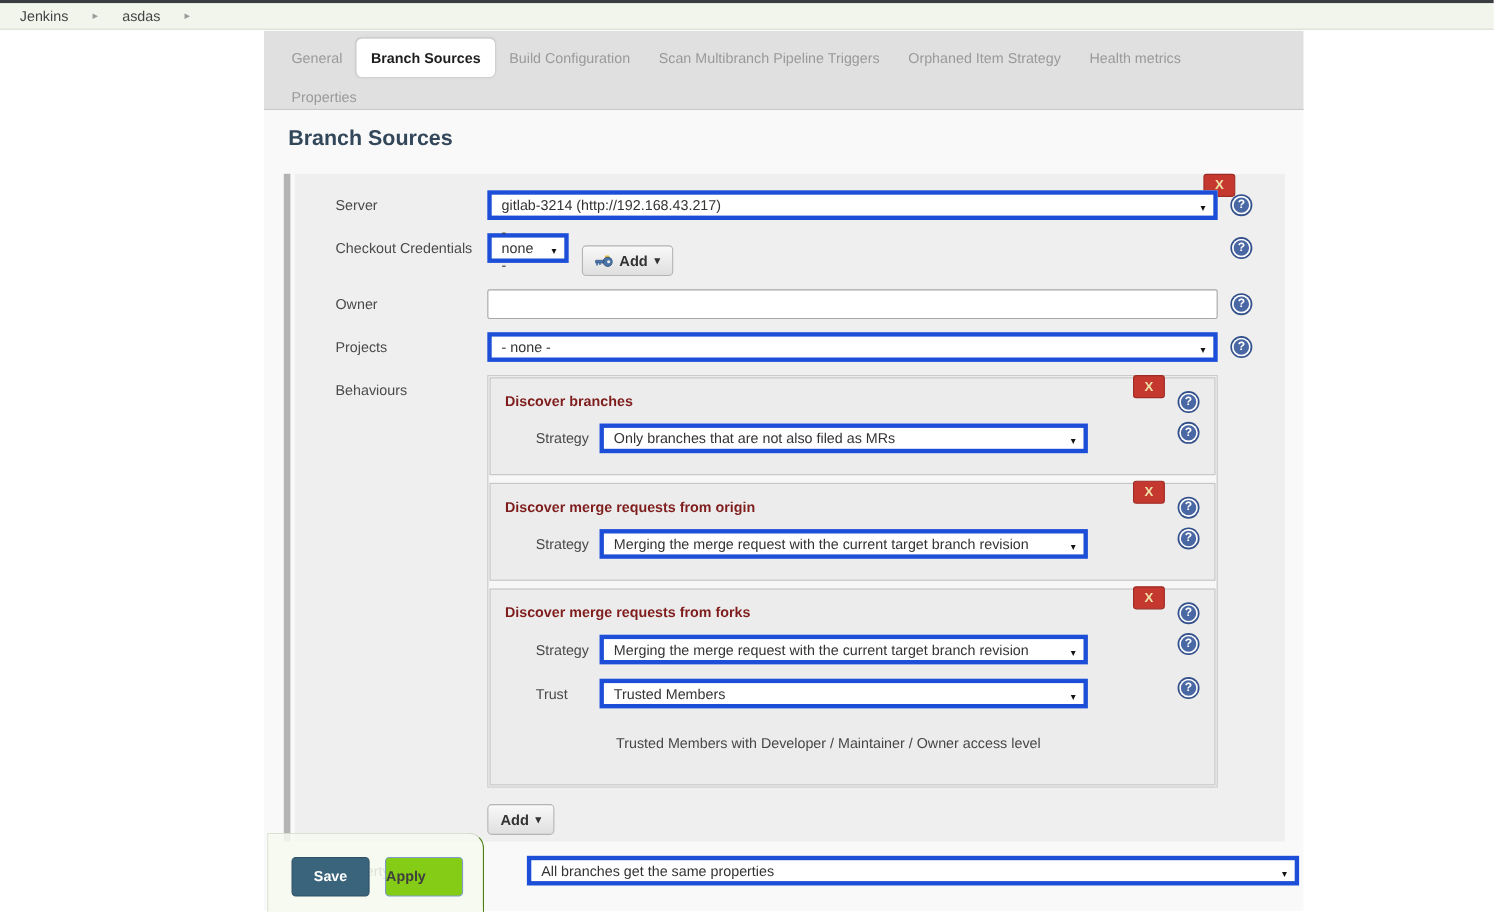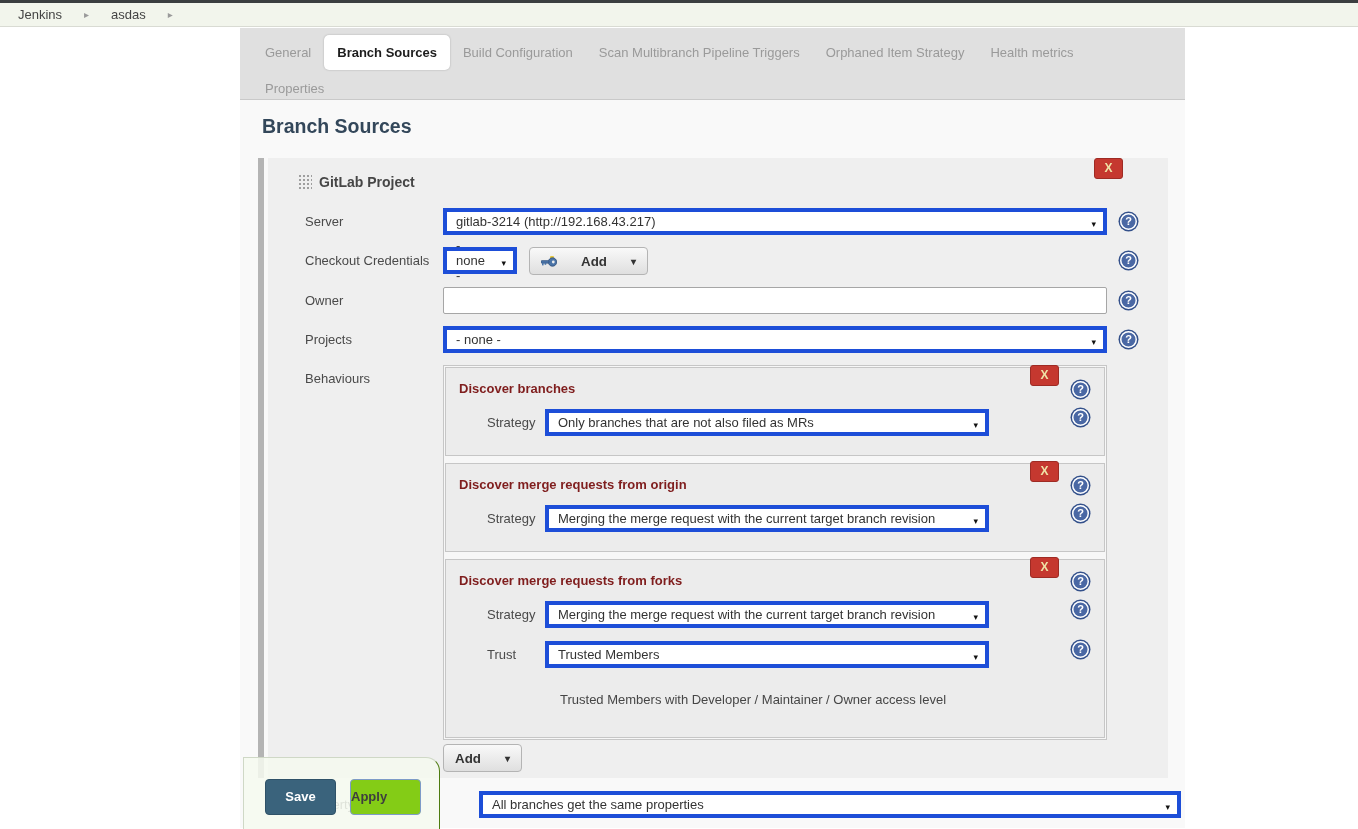--- a/index.html
+++ b/index.html
@@ -51,22 +51,22 @@
 
   .w-full { width:664px; }
   .w-none { width:74px; }
 
   .help { width:17px; height:17px; border-radius:50%; background:#4a68a4; color:#fff; font-size:11px;
     font-weight:bold; text-align:center; line-height:17px; flex-shrink:0; cursor:pointer;
     box-shadow: inset 0 0 0 1.5px #fff, 0 0 0 1.5px #33508a; }
   .row-help { position:absolute; right:31px; top:5px; }
 
   .btn-gray { background:linear-gradient(#f9f9f9,#dfdfdf); border:1px solid #b4b4b4; border-radius:4px;
-    height:28px; display:inline-flex; align-items:center; gap:24px; padding:0 11px; color:#333;
-    font-weight:bold; cursor:pointer; }
+    height:28px; display:inline-flex; align-items:center; gap:6px; padding:0 11px; color:#333;
+    font-weight:bold; cursor:pointer;margin-top:11px; }
   .btn-gray .caret { font-size:10px; color:#333; }
   .ml12 { margin-left:12px; }
 
   
   .bhv-container { width:664px; background:#f7f7f7; border:1px solid #c6c6c6; padding:1px; }
   .bhv-block { background:#ececec; border:1px solid #c6c6c6; position:relative; padding:13px 0 19px; margin-bottom:7px; }
   .bhv-block:last-child { margin-bottom:0; }
   .bhv-title { padding-left:13px; font-weight:bold; color:#7f1d1d; }
   .bhv-x { position:absolute; top:-3px; right:45px; }
   .bhv-help { position:absolute; right:15px; top:13px; }
@@ -127,24 +127,20 @@
   <div class="content">
 
     <div class="page-title">Branch Sources</div>
 
     <div class="section-wrap">
       <div class="drag-bar"></div>
       <div class="section-body">
 
         <div class="x-btn sec-x">X</div>
 
-        <div class="sec-header">
-          <div class="drag-handle"></div>
-          <span class="sec-title">GitLab Project</span>
-        </div>
 
         <div class="frow">
           <div class="flabel">Server</div>
           <div class="sel w-full">
             <span>gitlab-3214 (http://192.168.43.217)</span>
             <span class="sel-arrow">▾</span>
           </div>
           <div class="help row-help">?</div>
         </div>
 

